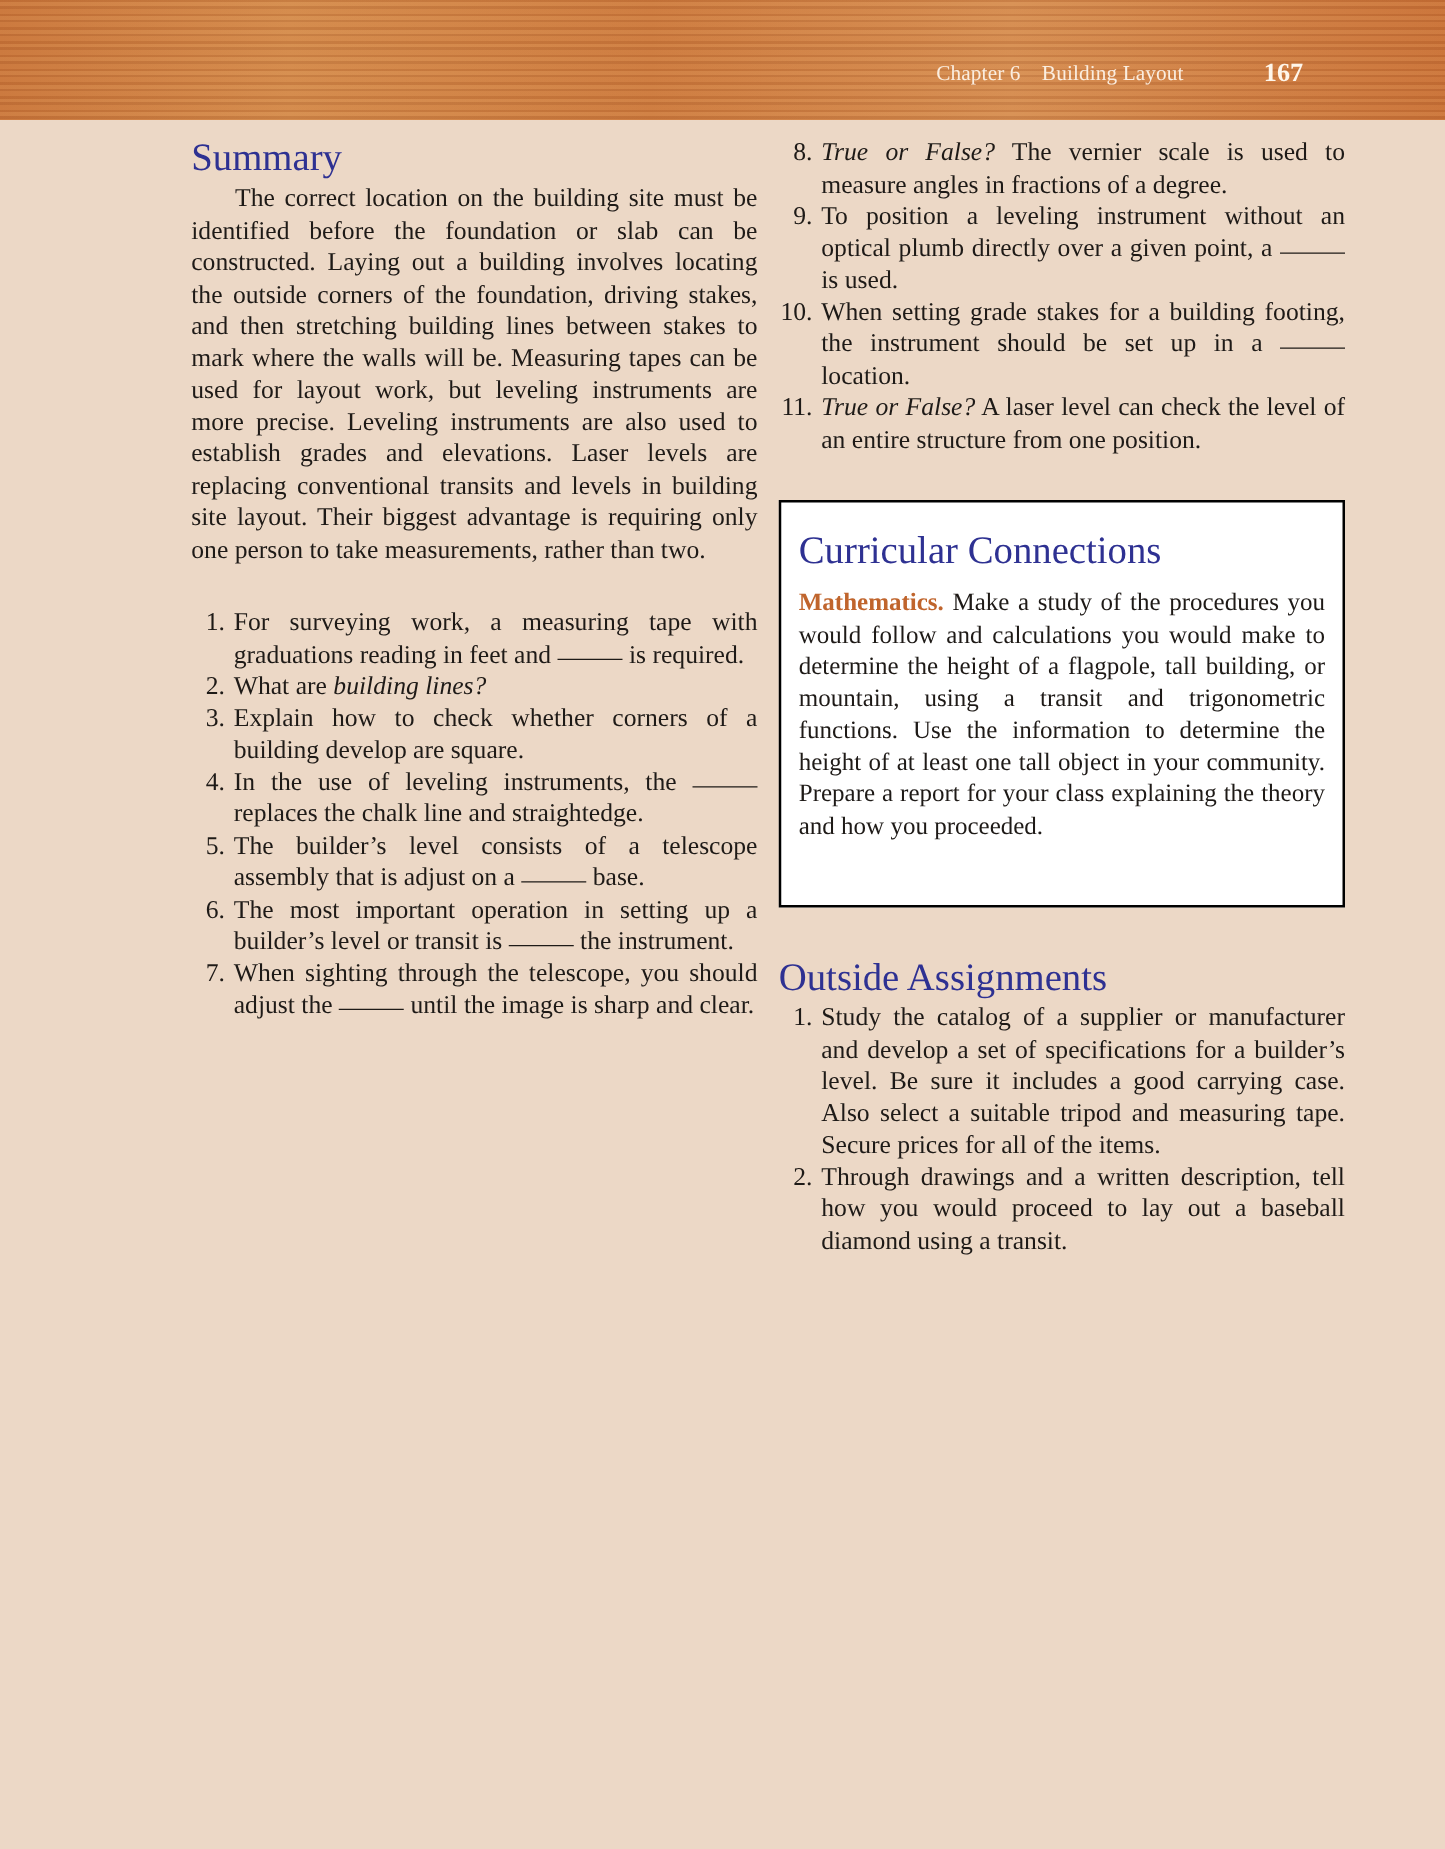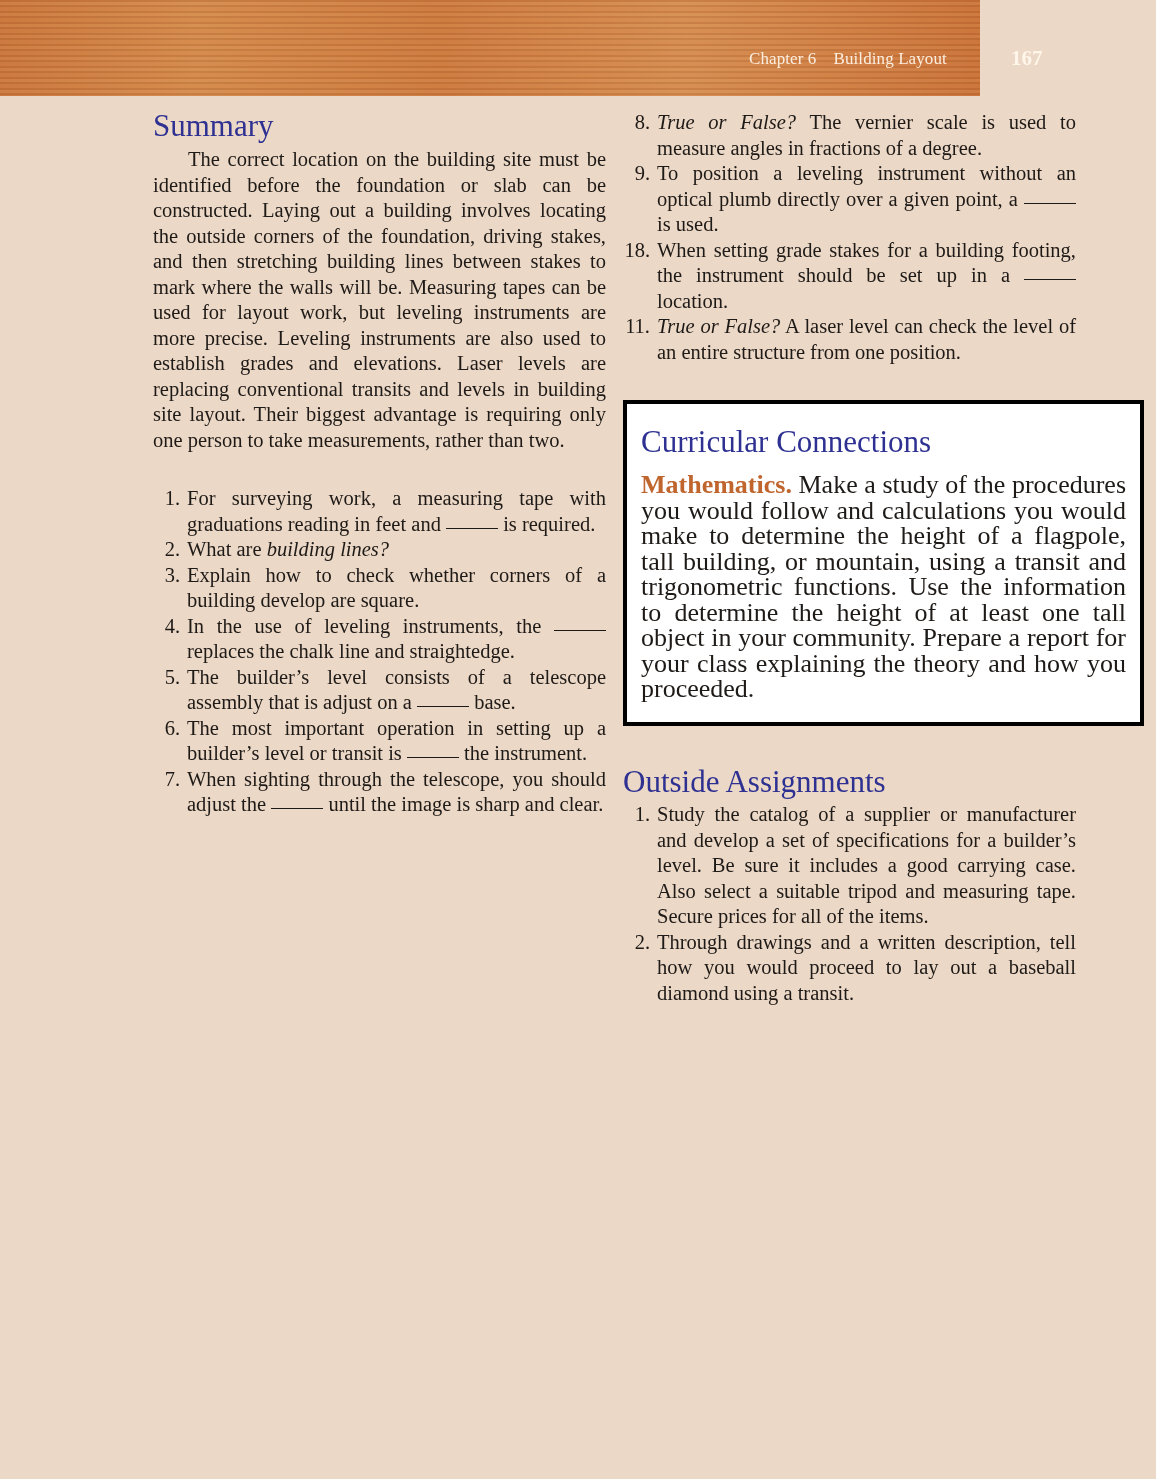--- a/index.html
+++ b/index.html
@@ -5,21 +5,21 @@
   * { margin: 0; padding: 0; box-sizing: border-box; }
   html, body { width: 1156px; height: 1479px; }
   body {
     background: #ecd8c6;
     font-family: "Liberation Serif", "DejaVu Serif", serif;
     color: #1e1a17;
     position: relative;
     overflow: hidden;
   }
   .header {
-    position: absolute; left: 0; top: 0; width: 980px; height: 96px;
+    position: absolute; left: 0; top: 0; width: 1156px; height: 96px;
     background:
       repeating-linear-gradient(180deg,
         rgba(150,70,20,0.18) 0px, rgba(150,70,20,0.18) 2px,
         rgba(255,200,130,0.10) 2px, rgba(255,200,130,0.10) 5px,
         rgba(120,50,10,0.12) 5px, rgba(120,50,10,0.12) 7px,
         rgba(240,170,100,0.08) 7px, rgba(240,170,100,0.08) 11px),
       linear-gradient(90deg, #c9763c 0%, #d38a4c 20%, #cc7a3f 45%, #d58d52 70%, #c97239 100%);
   }
   .header .running-head {
     position: absolute; left: 749px; top: 49px;
@@ -41,26 +41,26 @@
   }
   p.body { text-indent: 35px; margin-top: 3px; }
   .intro { font-style: italic; margin-top: 2px; }
   .q { display: flex; }
   .q .num { width: 34px; flex: none; text-align: right; padding-right: 7px; }
   .q .txt { flex: 1; text-align: justify; }
   .col-right .q .num { width: 34px; }
   em { font-style: italic; }
   .blank { display: inline-block; width: 52px; border-bottom: 1px solid #1e1a17; height: 1px; vertical-align: 2px; }
   .box {
-    position: absolute; left: 623px; top: 400px; width: 521px; height: 326px;
-    background: #ffffff; border: 4px solid #000000;
+    position: absolute; left: 623px; top: 400px; width: 453px; height: 326px;
+    background: #ffffff; border: 2px solid #000000;
     padding: 20px 14px 0 14px;
   }
   .box h2 { margin-bottom: 12px; }
-  .box p { font-size: 26px; line-height: 25.5px; text-align: justify; }
+  .box p { font-size: 20px; line-height: 25.5px; text-align: justify; }
   .box .subj { color: #c0652d; font-weight: bold; }
   .outside { position: absolute; left: 623px; top: 764px; width: 453px; }
   .outside .q .num { width: 34px; }
 </style>
 </head>
 <body>
 
 <div class="header">
   <div class="running-head">
     <span class="chap">Chapter 6</span><span>Building Layout</span>
@@ -112,21 +112,21 @@
   <div id="q-right">
       <div class="q">
         <span class="num">8.</span>
         <span class="txt"><em>True or False?</em><span> The vernier scale is used to measure angles in fractions of a degree.</span></span>
       </div>
       <div class="q">
         <span class="num">9.</span>
         <span class="txt"><span>To position a leveling instrument without an optical plumb directly over a given point, a </span><span class="blank"></span><span> is used.</span></span>
       </div>
       <div class="q">
-        <span class="num">18.</span>
+        <span class="num">10.</span>
         <span class="txt"><span>When setting grade stakes for a building footing, the instrument should be set up in a </span><span class="blank"></span><span> location.</span></span>
       </div>
       <div class="q">
         <span class="num">11.</span>
         <span class="txt"><em>True or False?</em><span> A laser level can check the level of an entire structure from one position.</span></span>
       </div>
     </div>
 </div>
 
 <div class="box">

